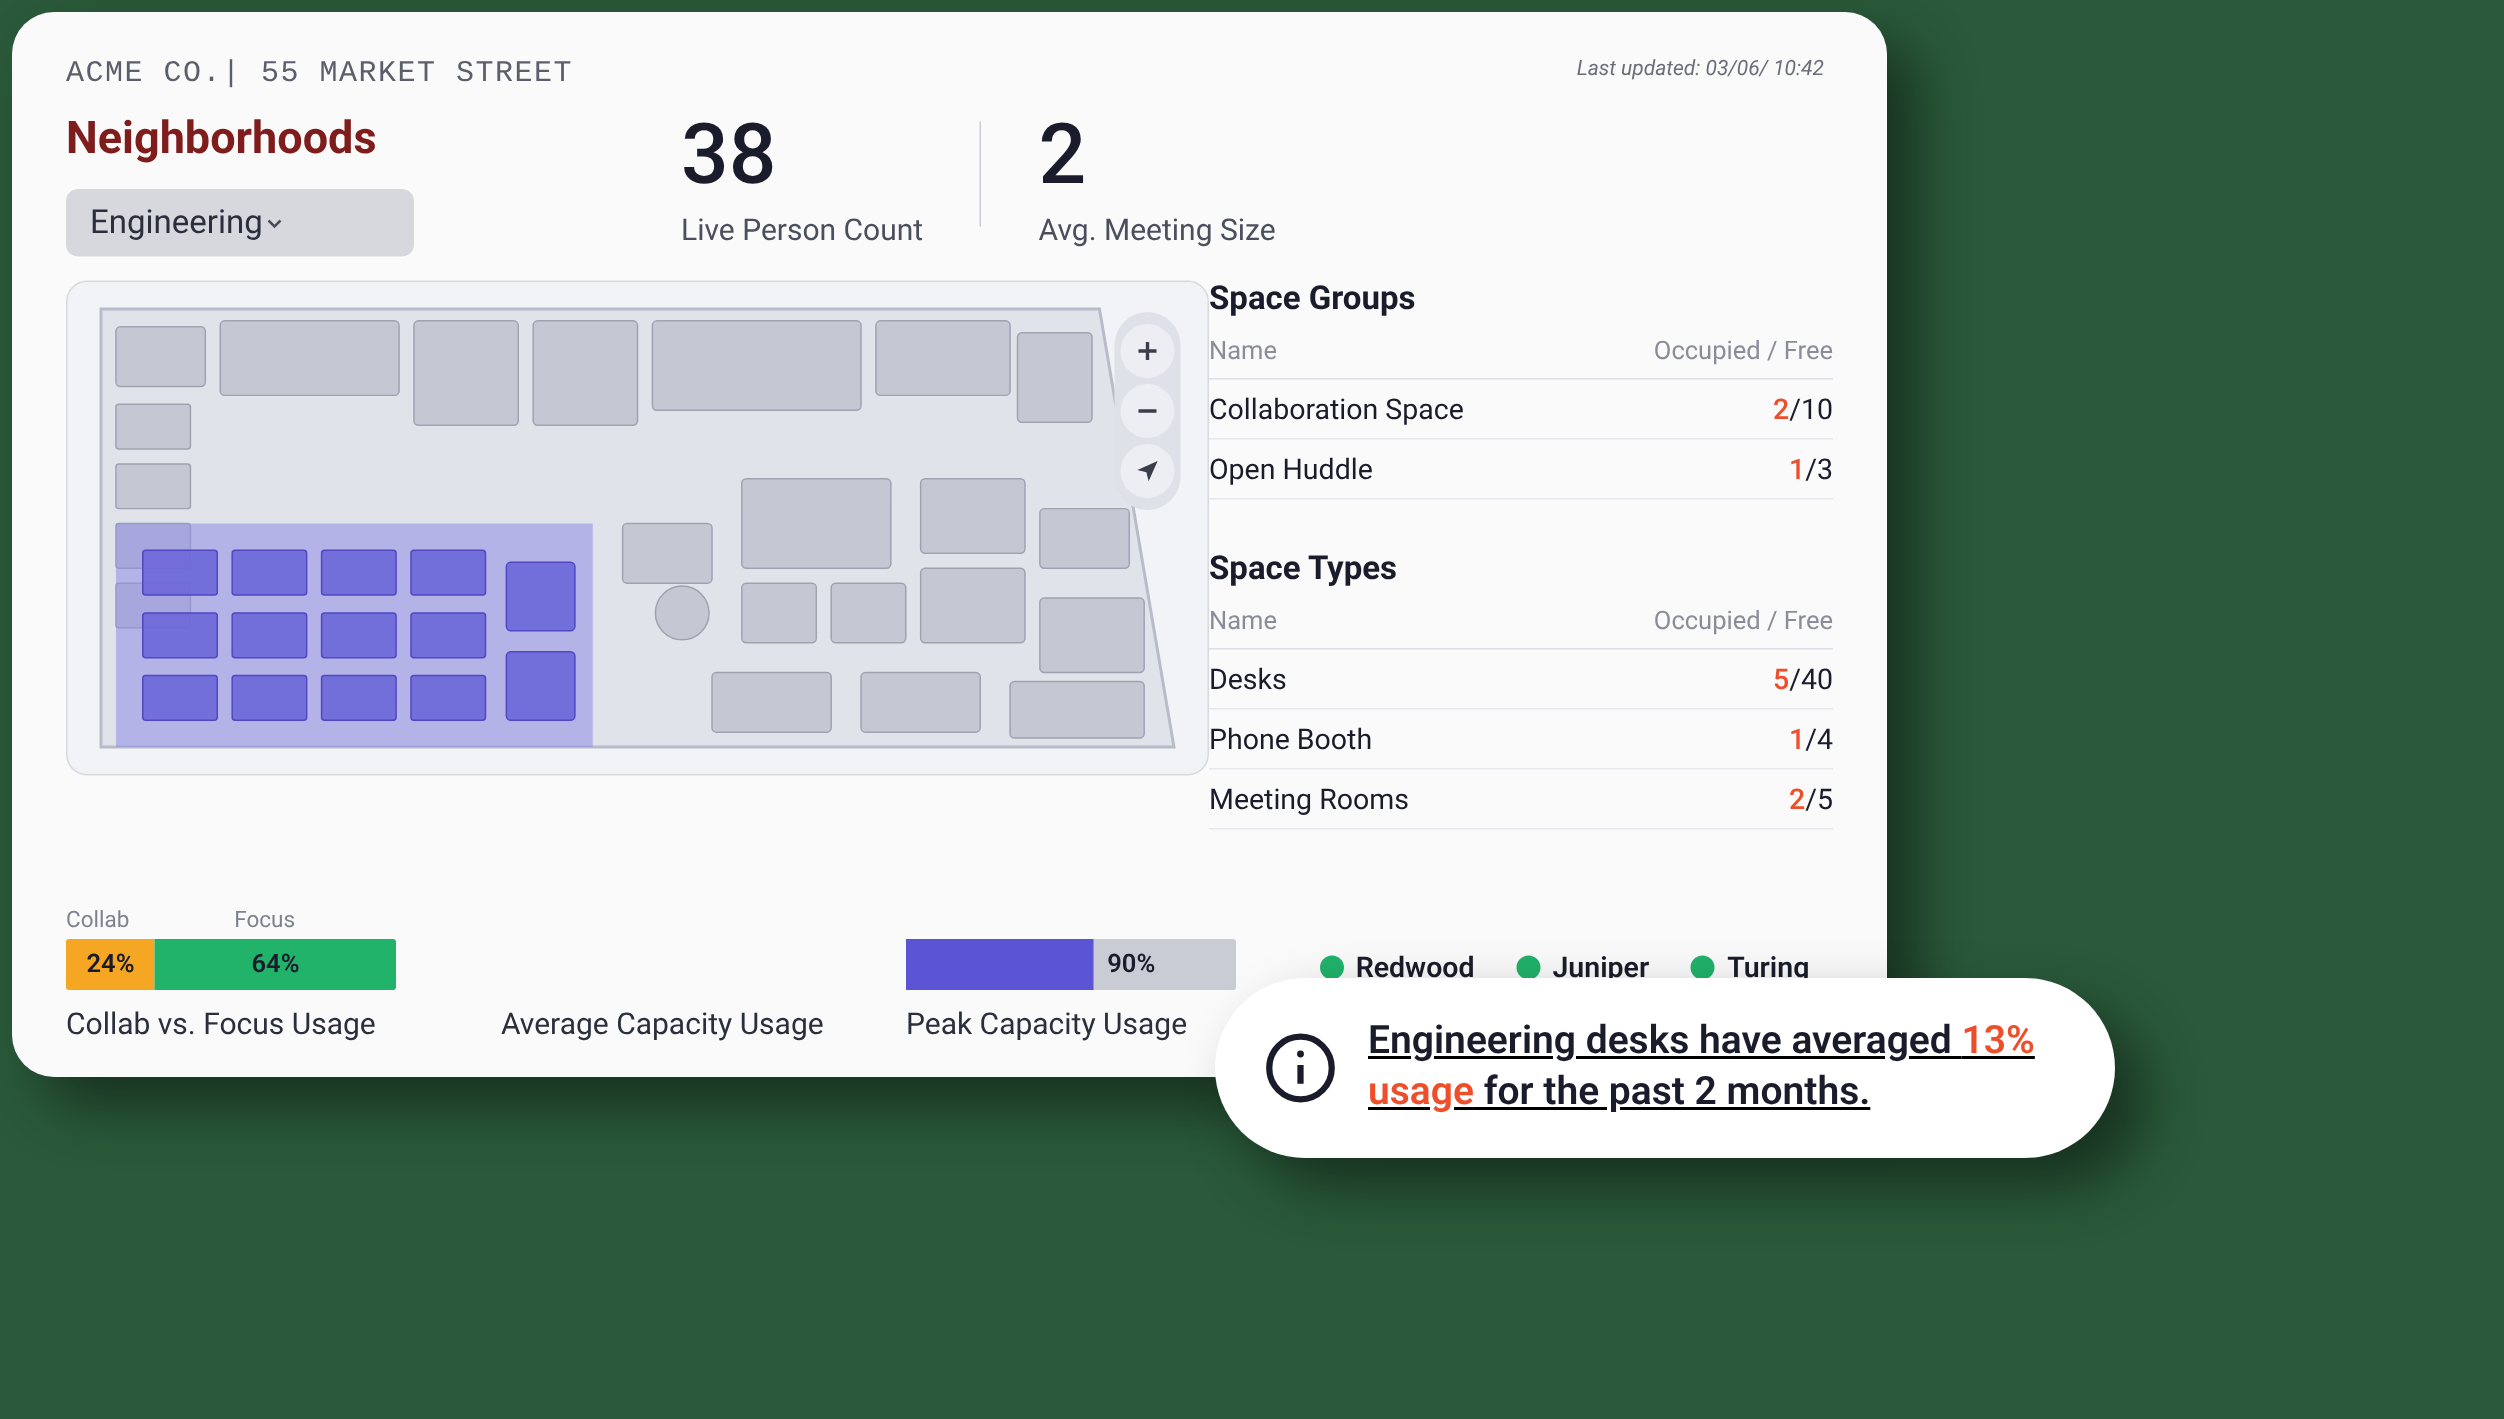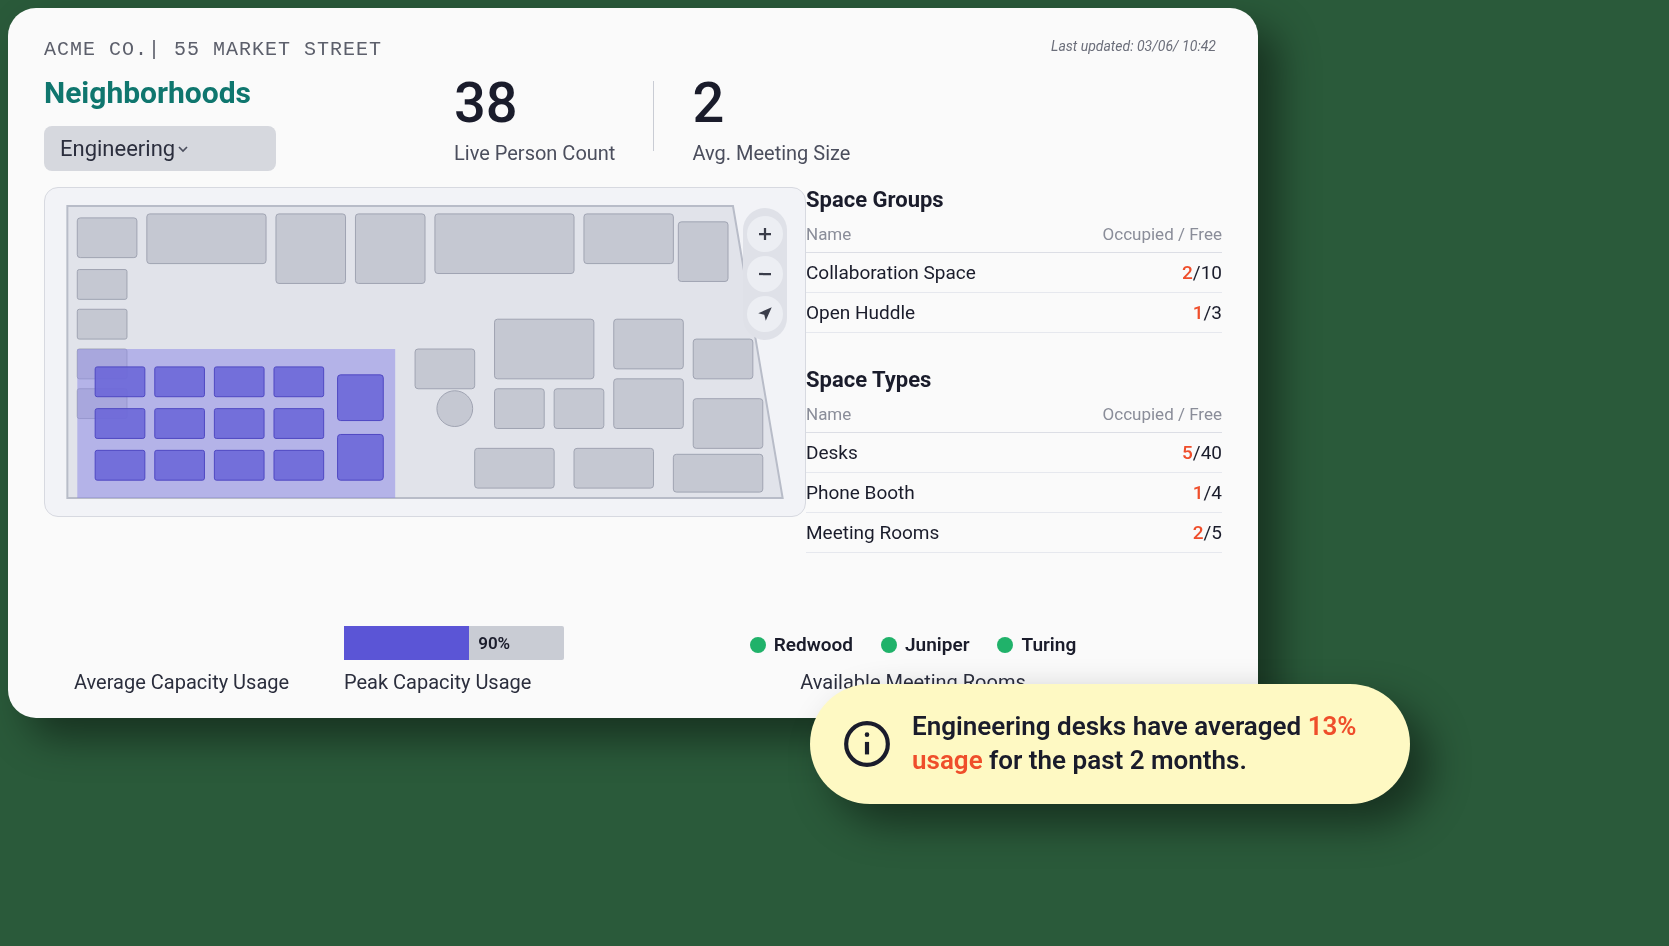--- a/index.html
+++ b/index.html
@@ -40,21 +40,21 @@
   }
   .header-row {
     display: flex;
     align-items: flex-start;
     margin-top: 14px;
     gap: 0;
   }
   .heading {
     font-size: 30px;
     font-weight: 700;
-    color: #0f766e;
+    color: #7f1d1d;
     margin-bottom: 16px;
   }
   .neighborhood-col { width: 380px; }
   .select-box {
     display: inline-flex;
     align-items: center;
     background: #d6d8de;
     border-radius: 8px;
     padding: 10px 16px;
     width: 232px;
@@ -133,29 +133,30 @@
   .usage-fill { height: 100%; background: #5b55d6; }
   .usage-text { position: absolute; font-size: 17px; font-weight: 600; color: #1a1c2b; }
   .legend-block { flex: 1; display: flex; flex-direction: column; align-items: center; }
   .legend-row { display: flex; gap: 28px; margin-bottom: 14px; }
   .legend-item { display: flex; align-items: center; gap: 8px; font-size: 19px; font-weight: 600; color: #1a1c2b; }
   .dot { width: 16px; height: 16px; border-radius: 50%; background: #20b26a; }
   .legend-title { font-size: 20px; color: #2b2e3d; }
 
   .insight-card {
     left: 810px;
-    top: 684px;
+    top: 652px;
     width: 600px;
     height: 120px;
     border-radius: 60px;
-    background: #fef9c3;
+    background: #ffffff;
     display: flex;
     align-items: center;
     padding: 0 32px;
     gap: 20px;
+    text-decoration: underline;
   }
   .info-icon { width: 50px; height: 50px; flex-shrink: 0; }
   .insight-text { font-size: 26px; font-weight: 600; color: #1a1c2b; line-height: 1.3; }
   .insight-text .hl { color: #ef4e2b; }
 </style>
 </head>
 <body>
 
 <div class="card main-card">
 
@@ -289,20 +290,31 @@
         </div>
         <div class="data-row">
           <span>Meeting Rooms</span>
           <span><span class="occ">2</span><span class="slash">/</span><span class="free">5</span></span>
         </div>
       </div>
     </div>
   </div>
 
   <div class="bottom-row">
+    <div class="chart-block" style="width:230px;">
+      <div class="mini-labels">
+        <span>Collab</span>
+        <span>Focus</span>
+      </div>
+      <div class="cvf-bar">
+        <div class="collab" style="width:27%;">24%</div>
+        <div class="focus" style="width:73%;">64%</div>
+      </div>
+      <div class="label">Collab vs. Focus Usage</div>
+    </div>
 
     <div class="chart-block" style="width:230px; margin-left:30px;">
       <div class="label">Average Capacity Usage</div>
     </div>
 
     <div class="chart-block" style="width:230px; margin-left:10px;">
       <div class="usage-bar">
         <div class="usage-fill" style="width:57%;"></div>
         <span class="usage-text" style="left:61%;">90%</span>
       </div>

